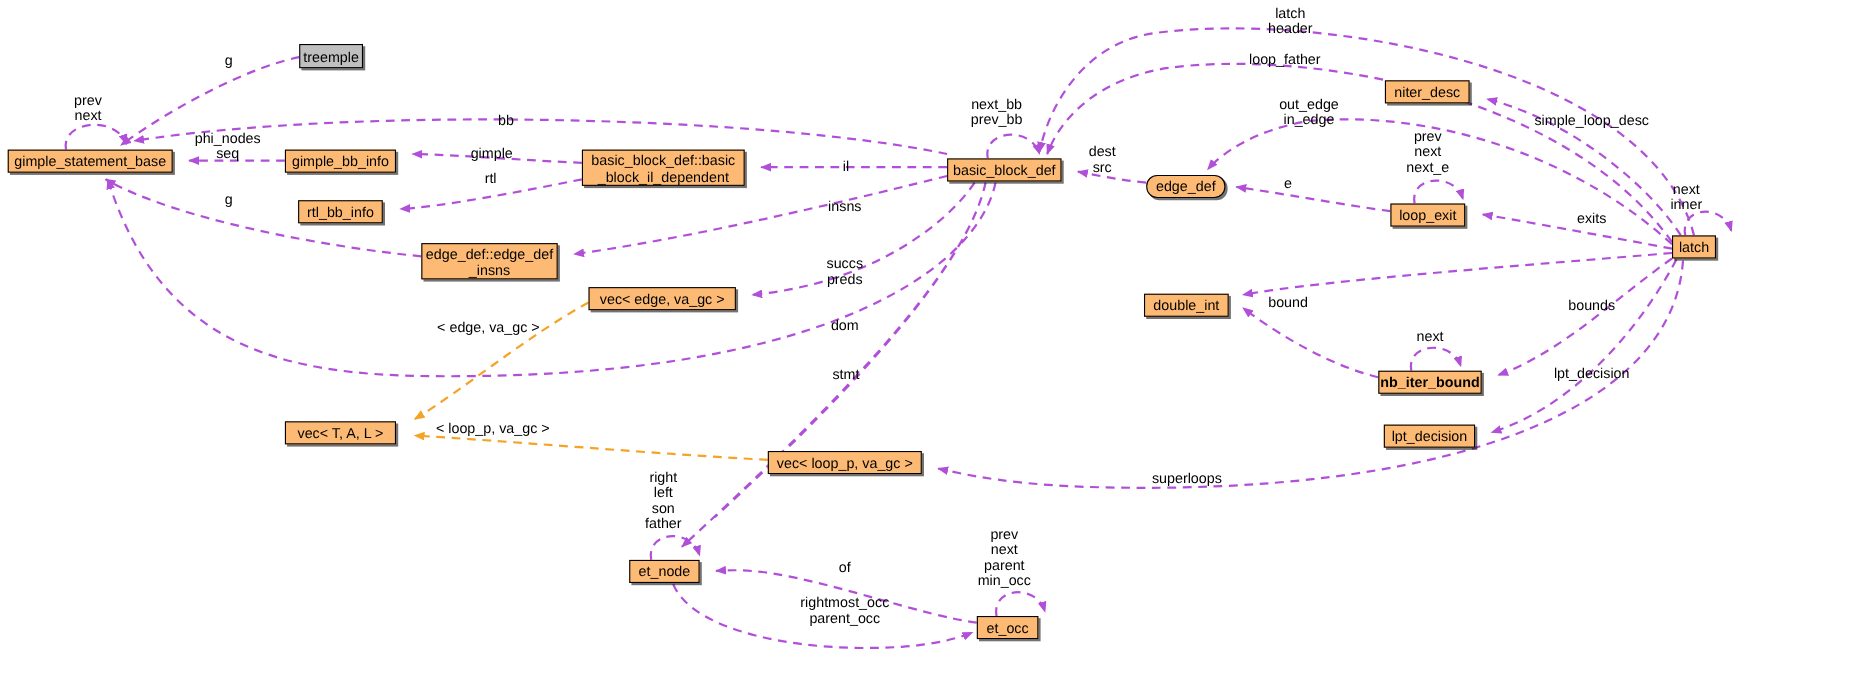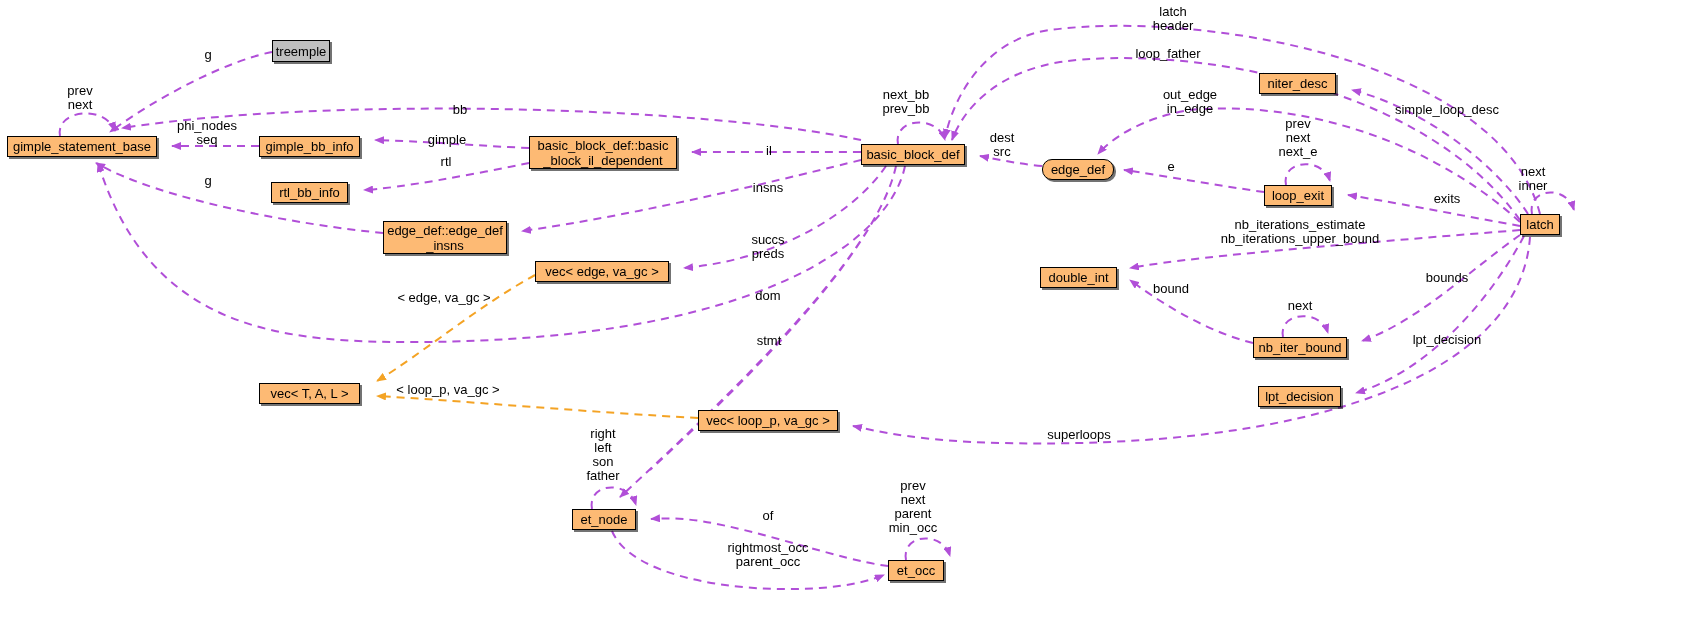--- a/index.html
+++ b/index.html
@@ -165,21 +165,21 @@
   <div class="node" style="left:861px;top:144px;width:104px;height:21px;">basic_block_def</div>
 
   <div class="node" style="left:1042px;top:159px;width:72px;height:21px;border-radius:10px;">edge_def</div>
 
   <div class="node" style="left:1259px;top:73px;width:77px;height:21px;">niter_desc</div>
 
   <div class="node" style="left:1264px;top:185px;width:68px;height:21px;">loop_exit</div>
 
   <div class="node" style="left:1040px;top:267px;width:77px;height:21px;">double_int</div>
 
-  <div class="node" style="left:1253px;top:337px;width:94px;height:21px;">nb_iter_bound</div>
+  <div class="node" style="left:1253px;top:337px;width:94px;height:21px;font-weight:bold;">nb_iter_bound</div>
 
   <div class="node" style="left:1258px;top:386px;width:83px;height:21px;">lpt_decision</div>
 
   <div class="node" style="left:1520px;top:214px;width:40px;height:21px;">latch</div>
 
   <div class="node" style="left:572px;top:509px;width:64px;height:21px;">et_node</div>
 
   <div class="node" style="left:888px;top:560px;width:56px;height:21px;">et_occ</div>
 
   <div class="edge-label" style="left:208px;top:48px;">g</div>
@@ -207,23 +207,21 @@
 header</div>
   <div class="edge-label" style="left:1168px;top:47px;">loop_father</div>
   <div class="edge-label" style="left:1190px;top:88px;">out_edge
 in_edge</div>
   <div class="edge-label" style="left:1171px;top:160px;">e</div>
   <div class="edge-label" style="left:1298px;top:117px;">prev
 next
 next_e</div>
   <div class="edge-label" style="left:1447px;top:103px;">simple_loop_desc</div>
   <div class="edge-label" style="left:1447px;top:192px;">exits</div>
-  <div class="edge-label" style="left:1300px;top:218px;">nb_iterations_estimate
-nb_iterations_upper_bound</div>
-  <div class="edge-label" style="left:1171px;top:282px;">bound</div>
+  <div class="edge-label" style="left:1171px;top:268px;">bound</div>
   <div class="edge-label" style="left:1300px;top:299px;">next</div>
   <div class="edge-label" style="left:1447px;top:271px;">bounds</div>
   <div class="edge-label" style="left:1447px;top:333px;">lpt_decision</div>
   <div class="edge-label" style="left:1533px;top:165px;">next
 inner</div>
   <div class="edge-label" style="left:1079px;top:428px;">superloops</div>
   <div class="edge-label" style="left:603px;top:427px;">right
 left
 son
 father</div>

